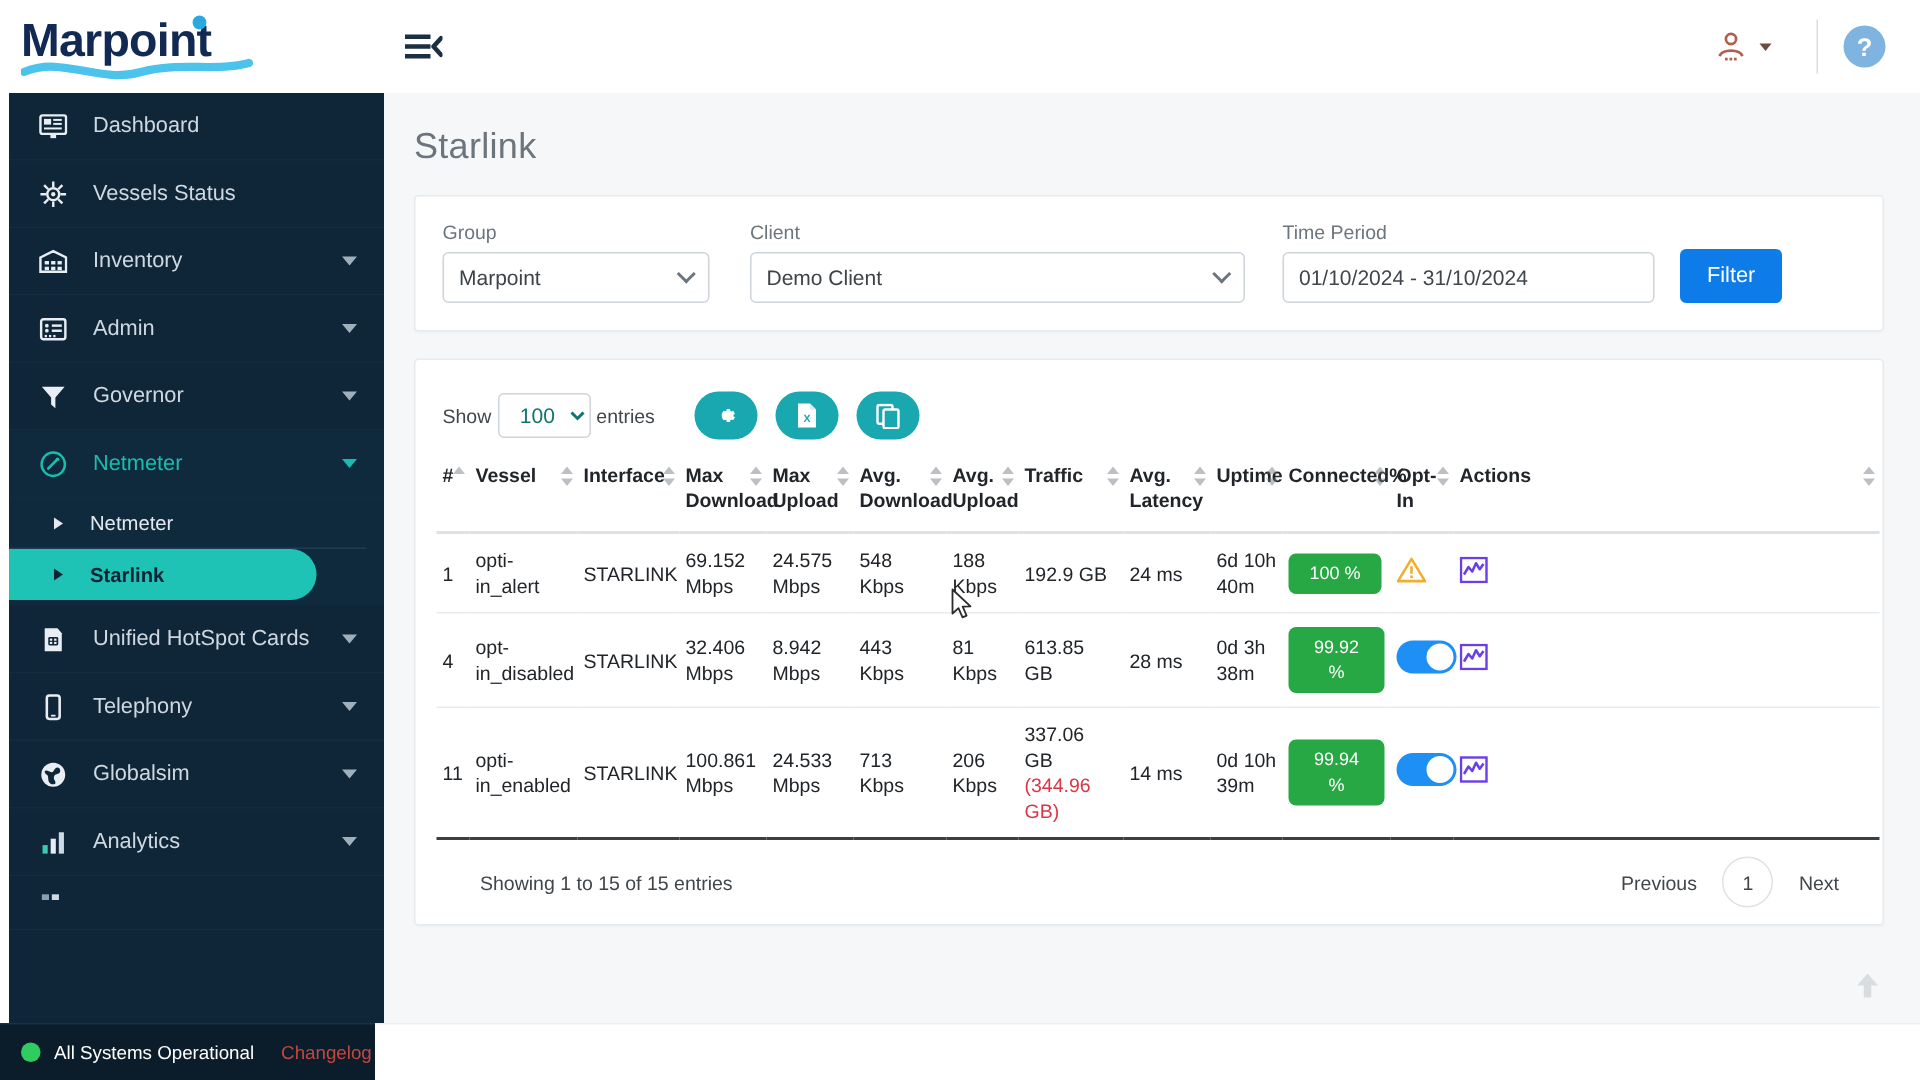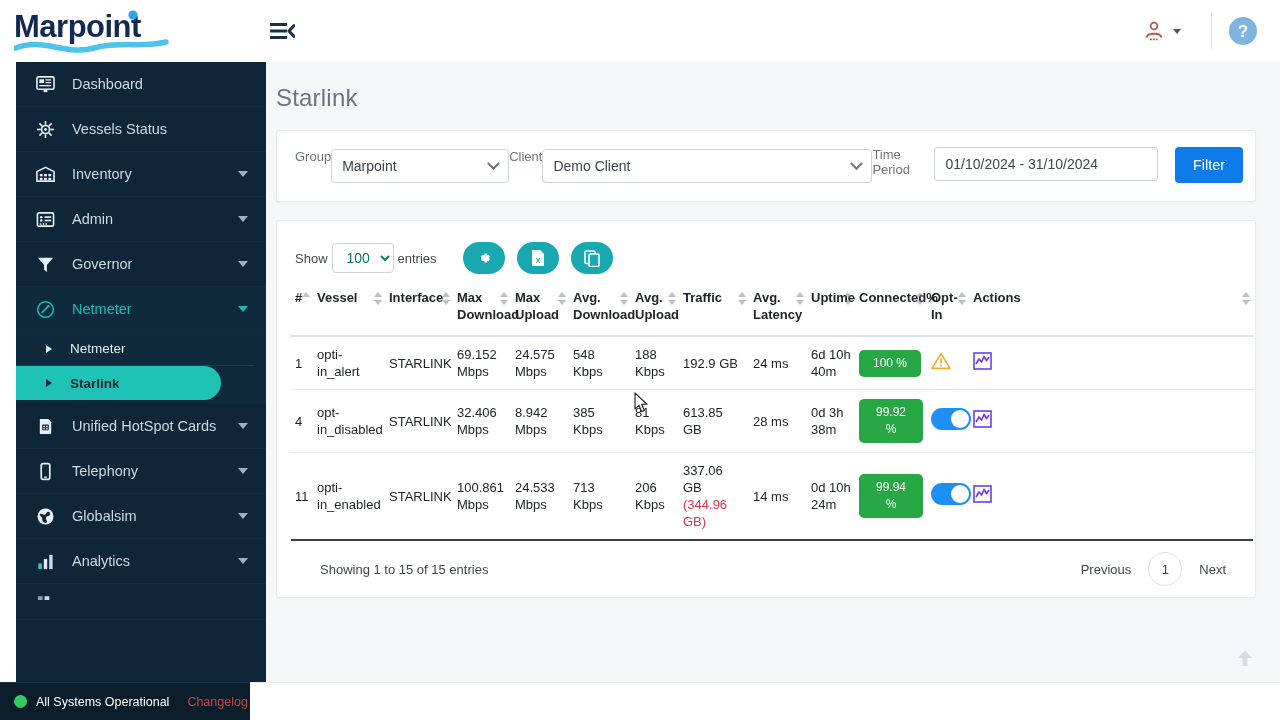--- a/index.html
+++ b/index.html
@@ -36,21 +36,21 @@
   }
   .caret-sm {
     width: 0; height: 0; border-left: 4px solid transparent;
     border-right: 4px solid transparent; border-top: 5px solid #6b4a40;
   }
   .vdivider { width: 1px; height: 36px; background: #d9dde2; margin: 0 16px; }
   .help-btn { width: 30px; height: 30px; cursor: pointer; }
 
   
   .sidebar {
-    position: absolute; left: 16px; top: 62px; width: 250px; height: 620px;
+    position: absolute; left: 6px; top: 62px; width: 250px; height: 620px;
     background: #0f2638; overflow: hidden; z-index: 15;
   }
   .nav-item {
     height: 45px; display: flex; align-items: center;
     padding: 0 18px 0 20px; color: #cfd8e0; font-size: 14.5px;
     border-bottom: 1px solid #15304399; cursor: pointer; position: relative;
   }
   .nav-item .ico {
     width: 26px; display: flex; align-items: center; justify-content: flex-start;
     color: #e8eef3; flex-shrink: 0;
@@ -103,21 +103,21 @@
     padding: 22px 0 0 26px; letter-spacing: 0.2px;
   }
 
   .card {
     background: #ffffff; border: 1px solid #e7eaee; border-radius: 3px;
     margin: 18px 24px 0 26px; box-shadow: 0 1px 2px rgba(0,0,0,0.03);
   }
 
   
   .filter-row { display: flex; align-items: flex-end; padding: 16px 18px 18px 18px; gap: 0; }
-  .fgroup { display: flex; flex-direction: row; }
+  .fgroup { display: flex; flex-direction: column; }
   .fgroup .flabel { font-size: 13px; color: #6c757d; margin-bottom: 6px; }
   .select-box {
     height: 34px; border: 1px solid #ced4da; border-radius: 4px;
     background: #fff; font-size: 14px; color: #3d4349;
     display: flex; align-items: center; padding: 0 10px; cursor: pointer;
     position: relative;
   }
   .select-box .chev {
     margin-left: auto; width: 9px; height: 9px;
     border-right: 2px solid #6c757d; border-bottom: 2px solid #6c757d;
@@ -656,21 +656,21 @@
             </span>
           </td>
         </tr>
 
         <tr>
           <td>4</td>
           <td>opt-in_disabled</td>
           <td>STARLINK</td>
           <td>32.406 Mbps</td>
           <td>8.942 Mbps</td>
-          <td>385 Kbps</td>
+          <td>443 Kbps</td>
           <td>81 Kbps</td>
           <td>
             <span>613.85 GB</span>
           </td>
           <td>28 ms</td>
           <td>
             <span class="uptime-b">0d</span>
             <span class="uptime-b">3h</span>
             <span class="uptime-b">38m</span>
           </td>
@@ -699,21 +699,21 @@
           <td>713 Kbps</td>
           <td>206 Kbps</td>
           <td>
             <span>337.06 GB</span>
             <span class="traffic-alt">(344.96 GB)</span>
           </td>
           <td>14 ms</td>
           <td>
             <span class="uptime-b">0d</span>
             <span class="uptime-b">10h</span>
-            <span class="uptime-b">24m</span>
+            <span class="uptime-b">39m</span>
           </td>
           <td>
             <span class="badge-green">99.94 %</span>
           </td>
           <td>
             <span class="toggle-on"></span>
           </td>
           <td>
             <span class="act-ico">
               <svg width="19" height="18" viewBox="0 0 19 18">

